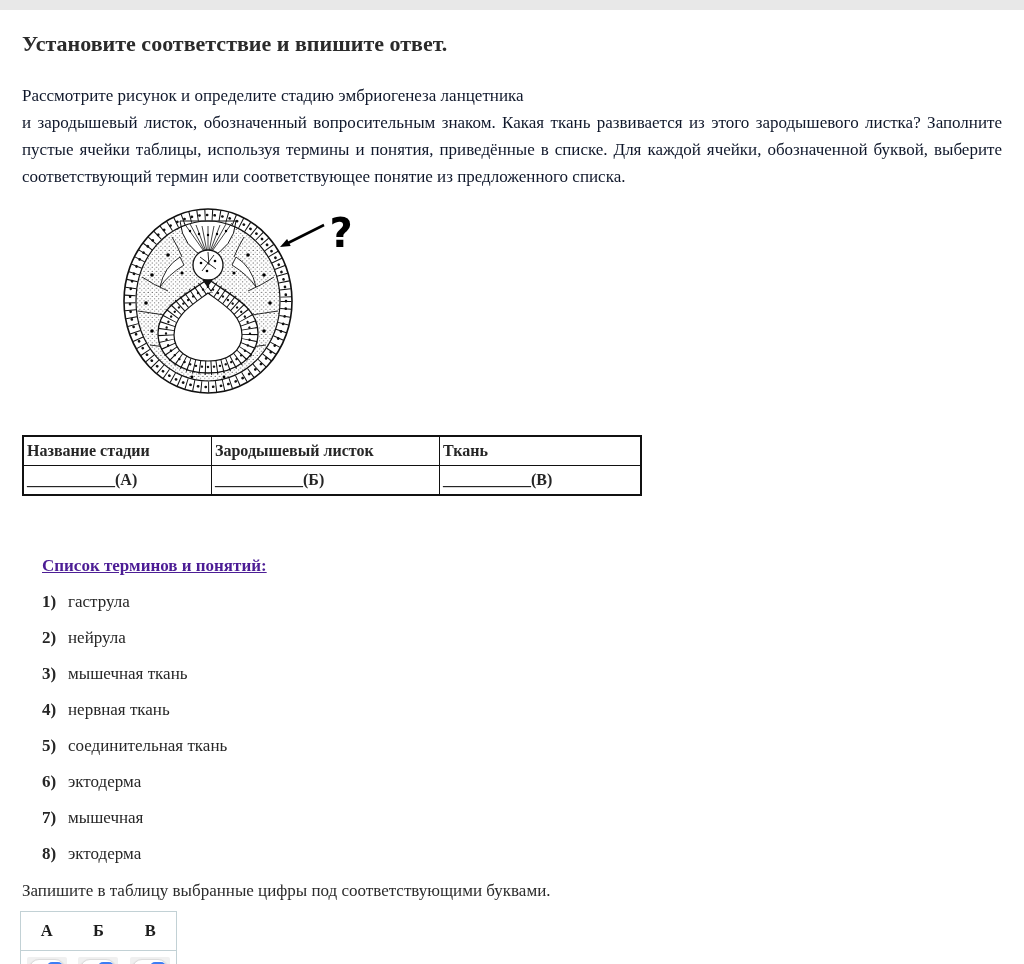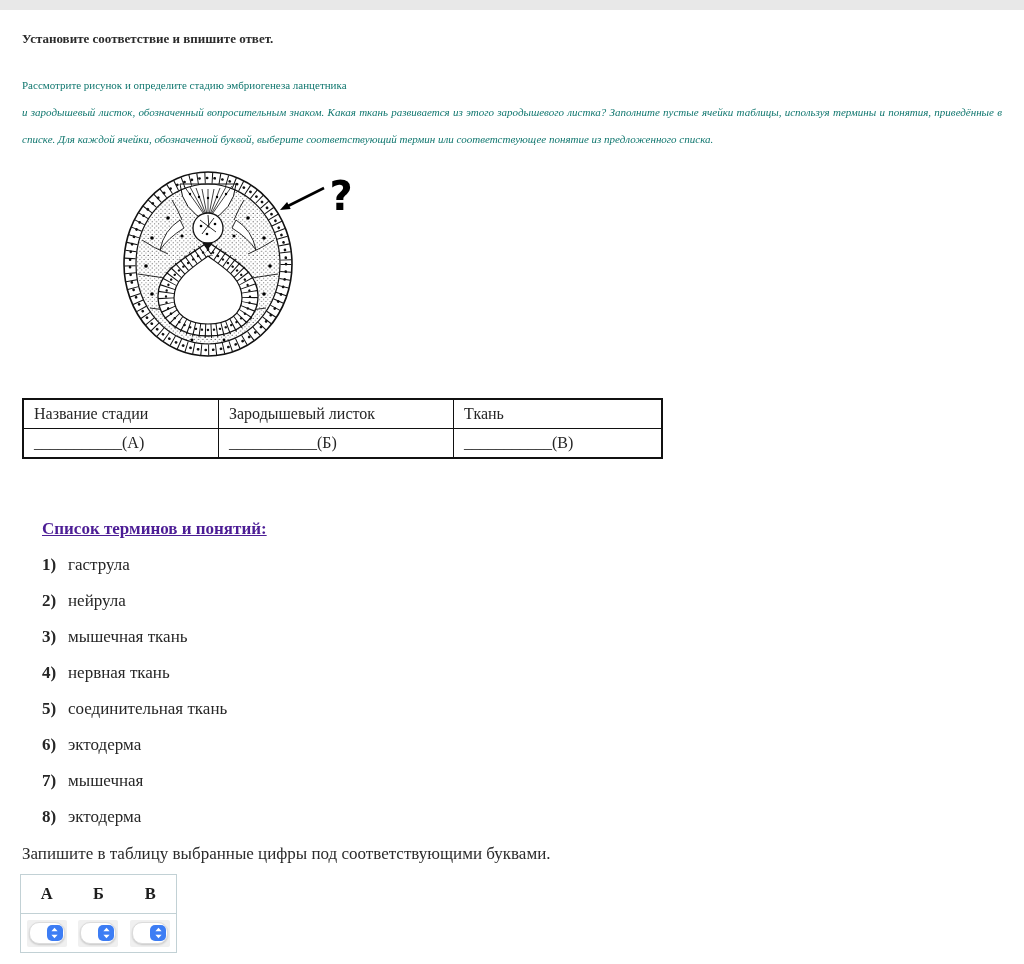--- a/index.html
+++ b/index.html
@@ -2,33 +2,33 @@
 <html lang="ru"><head>
 <meta charset="utf-8">
 <style>
   html,body{margin:0;padding:0;background:#fff;}
   body{
     width:1024px;height:964px;position:relative;overflow:hidden;
     font-family:"Liberation Serif","DejaVu Serif",serif;color:#262626;
   }
   .topbar{height:10px;background:#e8e8e8;}
   .content{padding:0 22px;}
-  .task-title{font-size:13px;font-weight:bold;margin:21px 0 0 0;color:#2b2b2b;}
-  .para{font-size:11px;line-height:27px;margin:0;color:#0f766e;}
+  .task-title{font-size:22px;font-weight:bold;margin:21px 0 0 0;color:#2b2b2b;}
+  .para{font-size:17px;line-height:27px;margin:0;color:#0f172a;}
   .para.first{margin-top:25px;}
-  .para.rest{text-align:justify;font-style:italic;}
+  .para.rest{text-align:justify;}
   .figure-wrap{margin:13px 0 0 100px;width:260px;height:196px;position:relative;}
 
   table.stage-table{
     border-collapse:collapse;margin:36px 0 0 0;
     border:2px solid #111;table-layout:fixed;
   }
   table.stage-table th,table.stage-table td{
-    border:1px solid #111;font-weight:normal;text-align:left;
-    font-size:16px;padding:2px 2px 3px 10px;height:23px;vertical-align:middle;
+    border:1px solid #111;font-weight:bold;text-align:left;
+    font-size:16px;padding:2px 2px 3px 3px;height:23px;vertical-align:middle;
   }
   .col-w1{width:182px;} .col-w2{width:222px;margin-top:13px;} .col-w3{width:195px;}
 
   .terms{margin:60px 0 0 20px;}
   .terms-heading{font-size:17px;font-weight:bold;text-decoration:underline;color:#4c1d95;}
   .term-row{display:flex;margin-top:16px;font-size:17px;}
   .term-num{font-weight:bold;width:26px;flex:0 0 26px;}
   .term-label{}
 
   .answer-prompt{font-size:17px;margin:17px 0 8px 0;color:#2b2b2b;}

